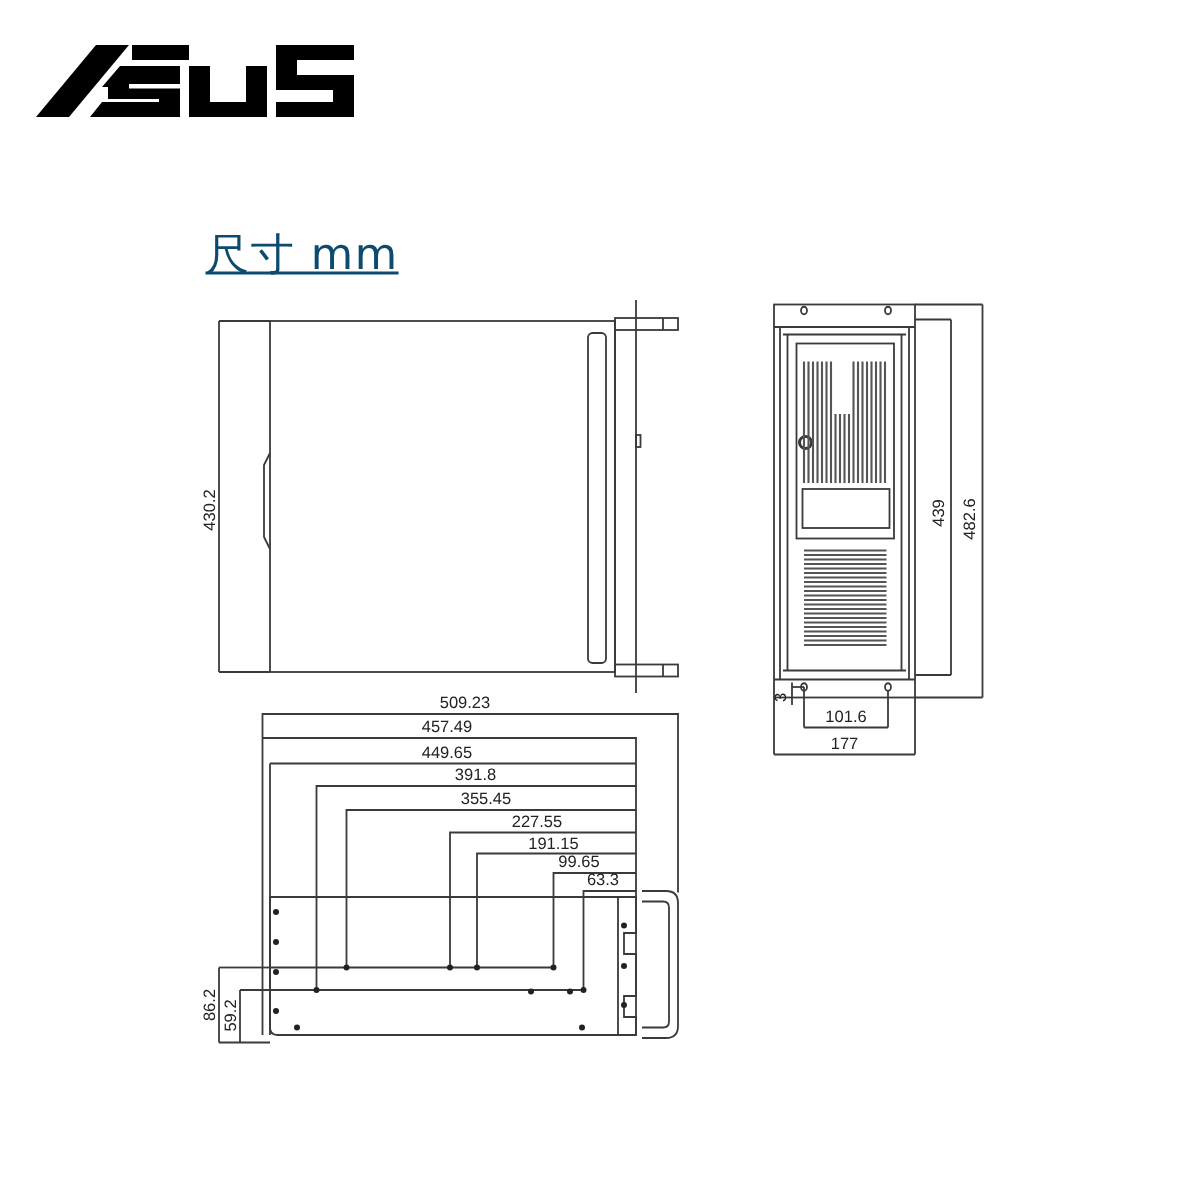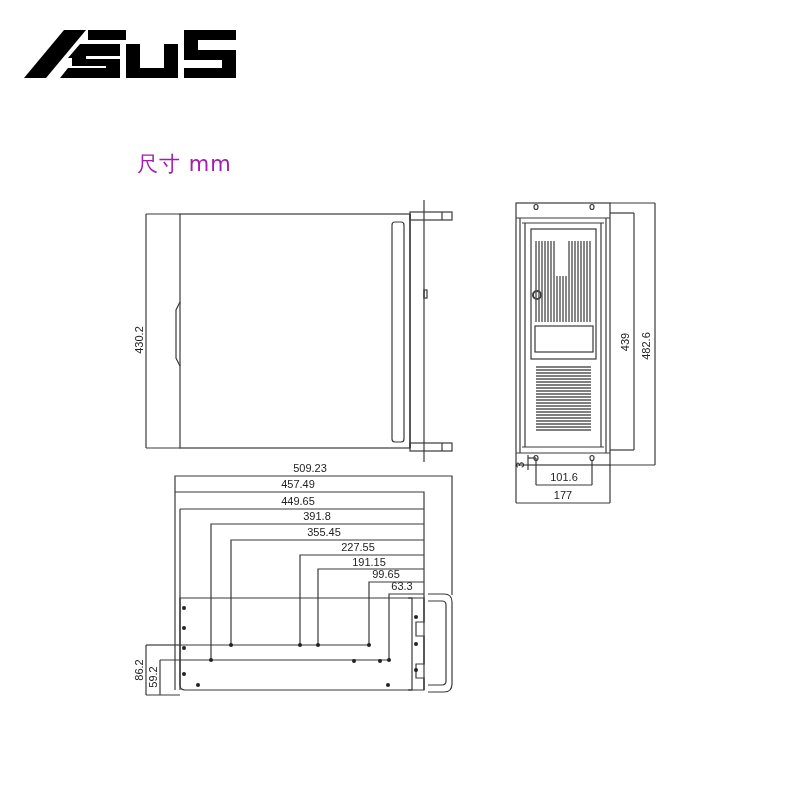--- a/index.html
+++ b/index.html
@@ -1,19 +1,19 @@
 <!DOCTYPE html>
 <html><head>
   <meta charset="utf-8">
   <style>
     html, body { margin: 0; padding: 0; background: #ffffff; }
     body { width: 800px; height: 800px; position: relative; overflow: hidden; font-family: "Liberation Sans", "DejaVu Sans", sans-serif; }
     #stage { position: absolute; left: 0; top: 0; width: 800px; height: 800px; }
     .logo { position: absolute; left: 24px; top: 28px; width: 212px; height: 50px; }
-    .title { position: absolute; left: 137px; top: 150px; font-size: 21px; color: #a21caf; letter-spacing: 1px; font-family: "DejaVu Sans", sans-serif; }
+    .title { position: absolute; left: 137px; top: 150px; font-size: 29px; color: #0c4a6e; letter-spacing: 1px; font-family: "DejaVu Sans", sans-serif; text-decoration: underline; }
     svg text { font-family: "Liberation Sans", "DejaVu Sans", sans-serif; fill: #222; }
     .dim { font-size: 11px; }
   </style>
 </head>
 <body>
 
 <div id="stage">
 
   <svg class="logo" viewBox="0 0 212 50" xmlns="http://www.w3.org/2000/svg">
 

